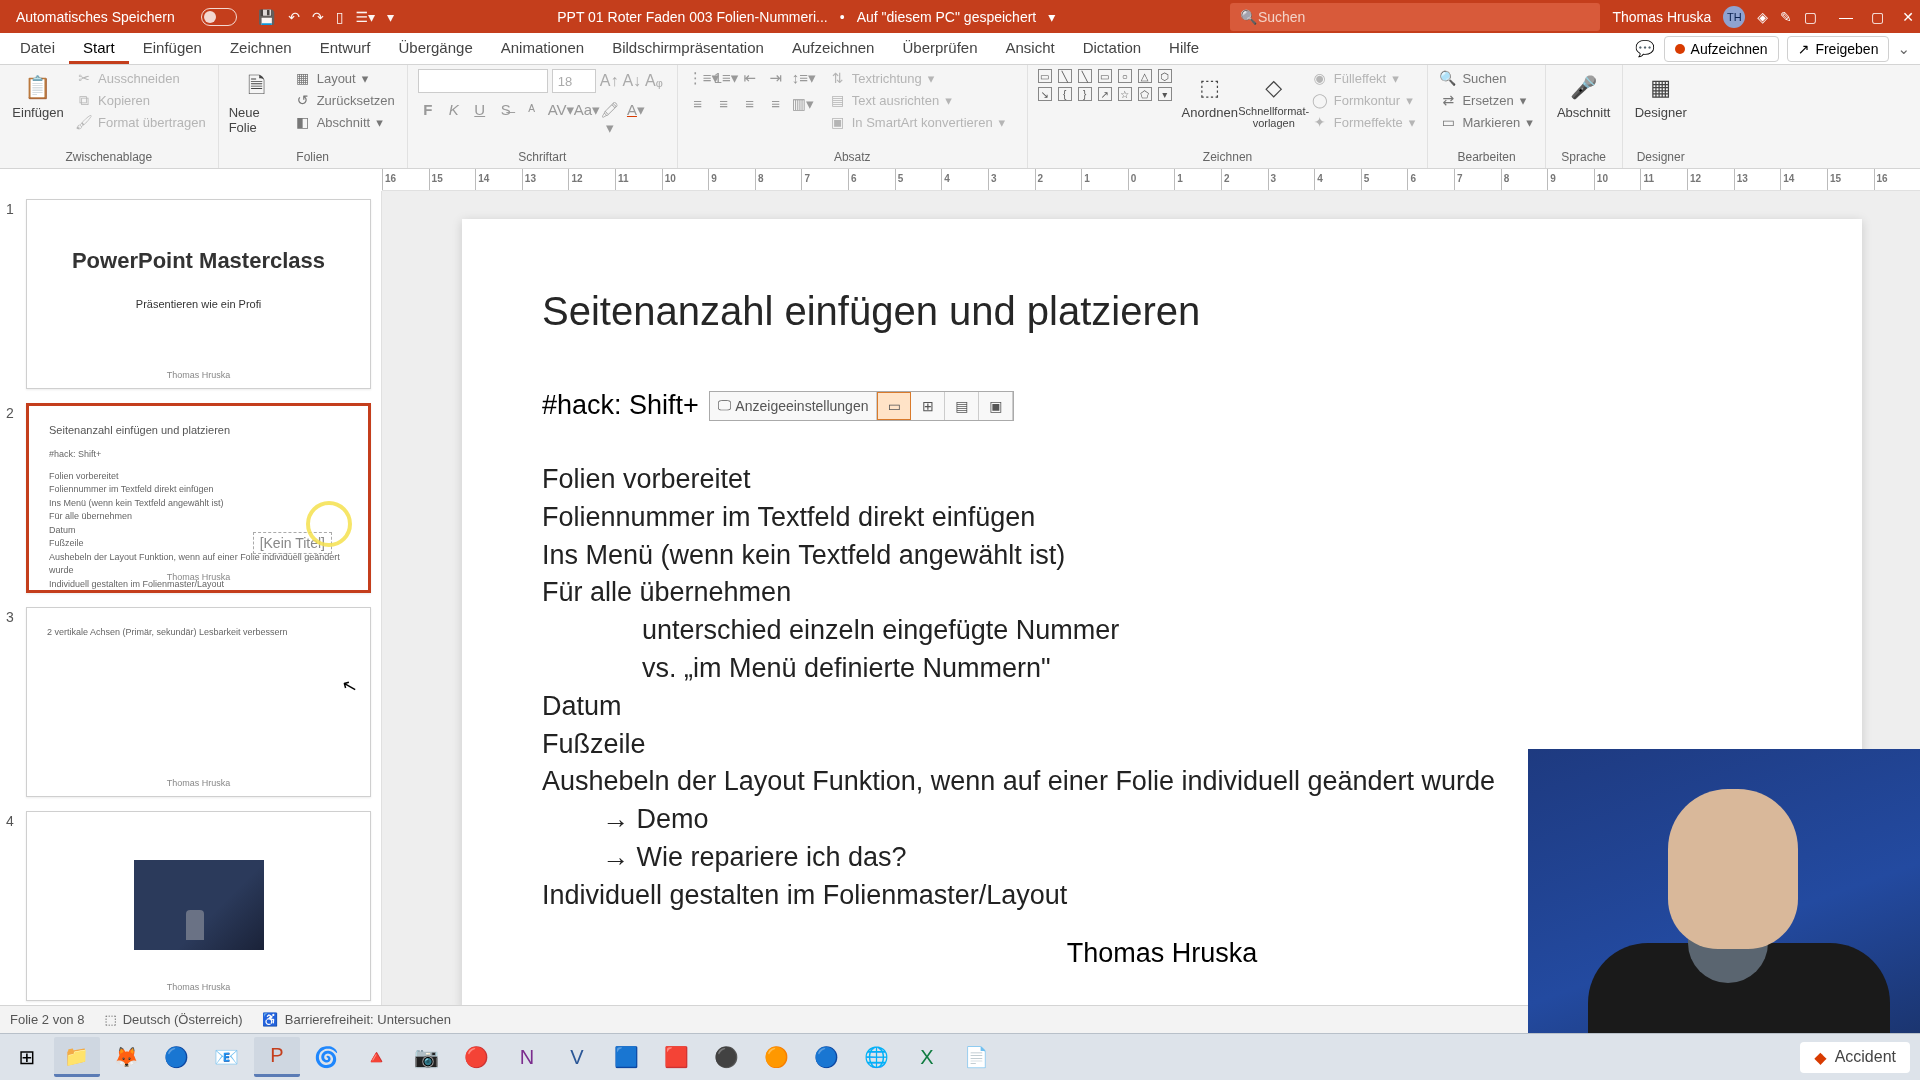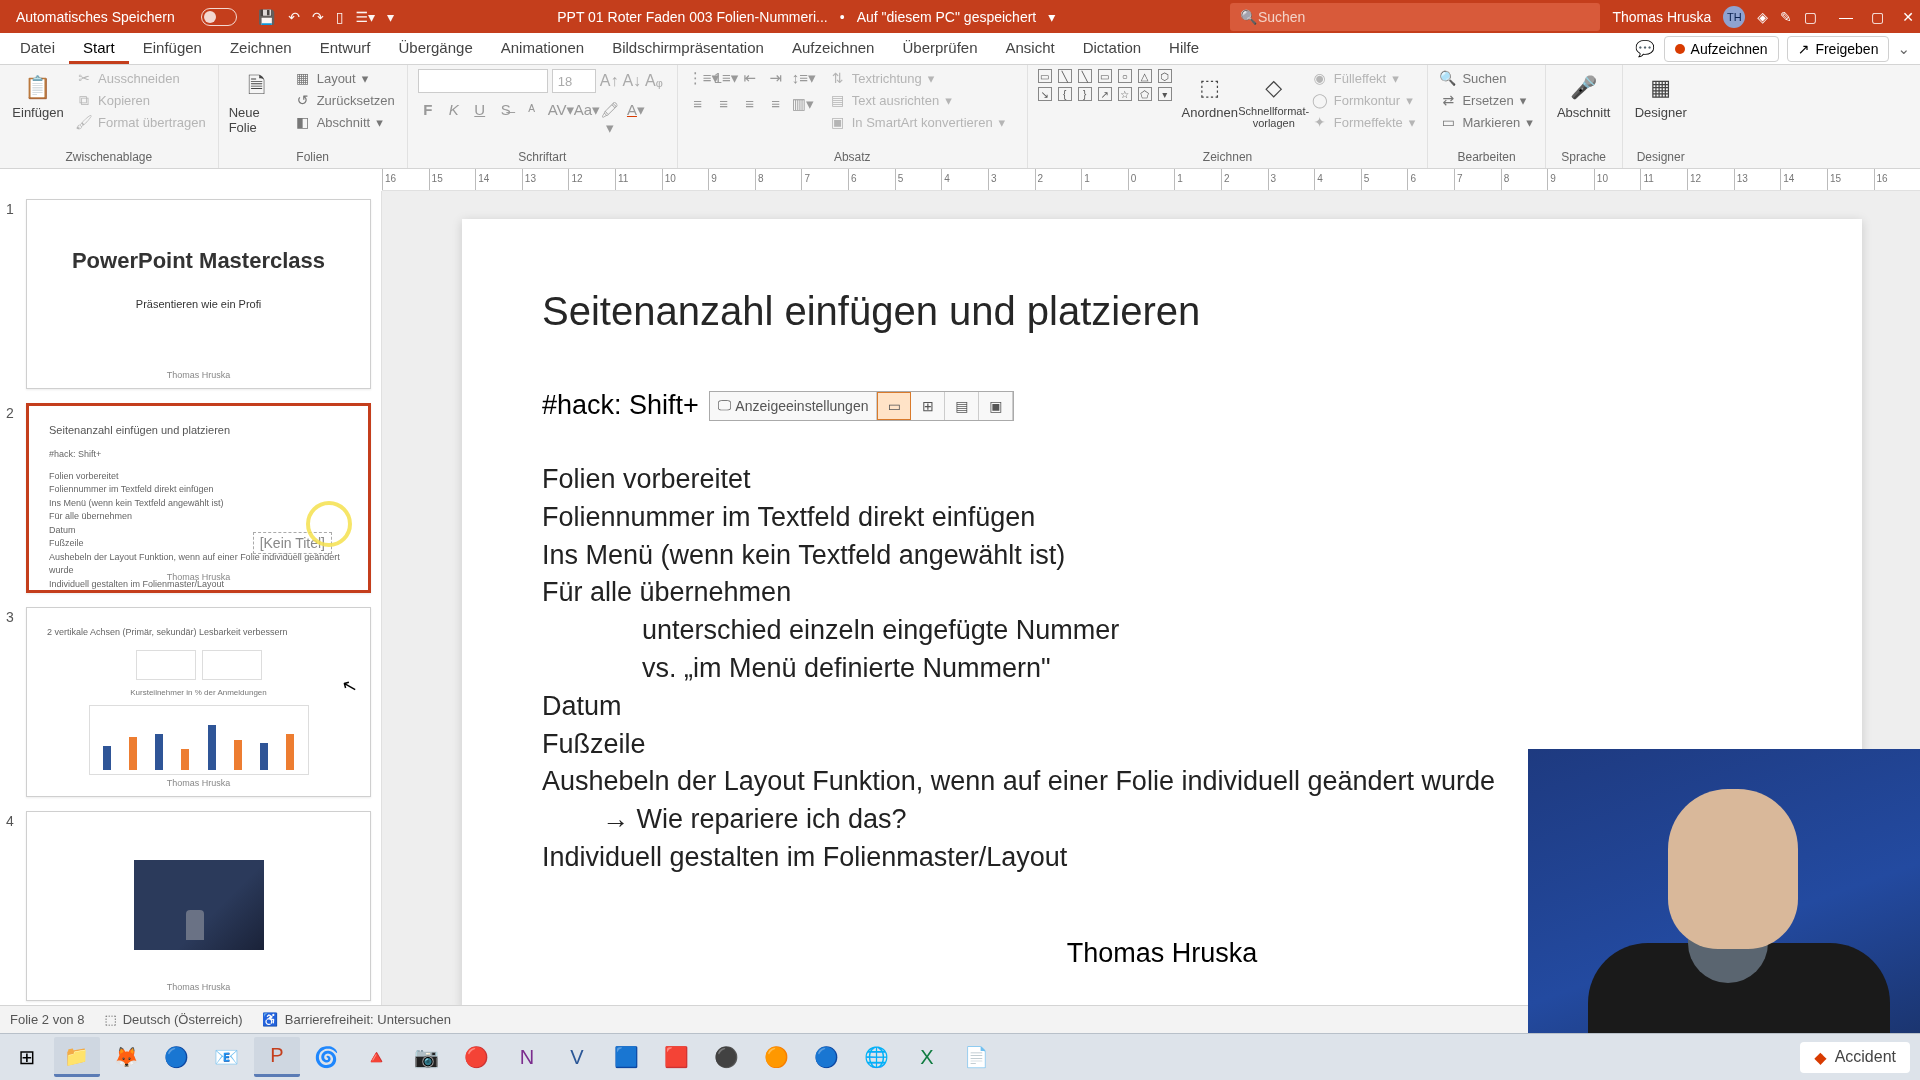--- a/index.html
+++ b/index.html
@@ -45,21 +45,21 @@
 .font-sel input { border: 1px solid #ccc; background: #fff; font-size: 13px; padding: 2px 5px; height: 24px; color: #aaa; }
 .btnrow { display: flex; gap: 6px; color: #999; font-size: 15px; }
 .btnrow span { width: 20px; text-align: center; cursor: pointer; }
 .shapes-grid { display: grid; grid-template-columns: repeat(7, 16px); gap: 4px; }
 .shapes-grid span { width: 14px; height: 14px; border: 1px solid #888; font-size: 10px; display: flex; align-items: center; justify-content: center; color: #555; }
 
 
 .ruler-h { height: 22px; background: #fff; border-bottom: 1px solid #e0e0e0; margin-left: 382px; position: relative; font-size: 10px; color: #777; }
 .ruler-h .ticks { position: absolute; inset: 0; display: flex; }
 .ruler-h .tick { flex: 1; border-left: 1px solid #bbb; position: relative; }
-.ruler-h .tick span { position: absolute; left: 2px; top: 4px; }
+.ruler-h .tick span { position: absolute; left: 2px; top: 4px; font-weight: bold; }
 .ruler-v { width: 22px; background: #fff; border-right: 1px solid #e0e0e0; position: absolute; left: 382px; top: 0; bottom: 0; font-size: 10px; color: #777; display: flex; flex-direction: column; }
 .ruler-v .tick { flex: 1; border-top: 1px solid #bbb; position: relative; }
 .ruler-v .tick span { position: absolute; top: 2px; left: 5px; }
 
 
 .workspace { display: flex; height: calc(100% - 33px - 32px - 104px - 22px - 28px - 47px); position: relative; }
 .thumbs { width: 382px; background: #fff; border-right: 1px solid #e0e0e0; overflow-y: auto; padding: 8px 10px 8px 6px; }
 .thumb-wrap { display: flex; gap: 6px; margin-bottom: 14px; }
 .thumb-num { width: 14px; font-size: 14px; color: #555; padding-top: 2px; }
 .thumb { flex: 1; height: 190px; border: 1px solid #cfcfcf; background: #fff; position: relative; box-shadow: 0 1px 2px rgba(0,0,0,.08); padding: 18px 20px; font-size: 10px; color: #333; }
@@ -464,37 +464,20 @@
         <div class="thumb2-line">Aushebeln der Layout Funktion, wenn auf einer Folie individuell geändert wurde</div>
         <div class="thumb2-line">Individuell gestalten im Folienmaster/Layout</div>
         <div class="kein-titel">[Kein Titel]</div>
         <div class="tauthor">Thomas Hruska</div>
       </div>
     </div>
     <div class="thumb-wrap">
       <div class="thumb-num">3</div>
       <div class="thumb thumb3">
         <div class="thumb2-line">2 vertikale Achsen (Primär, sekundär) Lesbarkeit verbessern</div>
-        <div class="charts">
-          <div style="display:flex;gap:6px">
-              <div style="width:60px;height:30px;border:1px solid #ddd"></div>
-              <div style="width:60px;height:30px;border:1px solid #ddd"></div>
-            </div>
-          <div>Kursteilnehmer in % der Anmeldungen</div>
-          <div class="mini-chart">
-            <div class="bar" style="height:40%"></div>
-              <div class="bar o" style="height:55%"></div>
-            <div class="bar" style="height:60%"></div>
-              <div class="bar o" style="height:35%"></div>
-            <div class="bar" style="height:75%"></div>
-              <div class="bar o" style="height:50%"></div>
-            <div class="bar" style="height:45%"></div>
-              <div class="bar o" style="height:60%"></div>
-          </div>
-        </div>
         <div class="tauthor">Thomas Hruska</div>
       </div>
     </div>
     <div class="thumb-wrap">
       <div class="thumb-num">4</div>
       <div class="thumb thumb4">
         <div class="photo"></div>
         <div class="tauthor">Thomas Hruska</div>
       </div>
     </div>
@@ -579,20 +562,21 @@
       <div class="body">
         <div>Folien vorbereitet</div>
         <div>Foliennummer im Textfeld direkt einfügen</div>
         <div>Ins Menü (wenn kein Textfeld angewählt ist)</div>
         <div>Für alle übernehmen</div>
         <div class="indent1">unterschied  einzeln eingefügte Nummer</div>
         <div class="indent1">vs. „im Menü definierte Nummern"</div>
         <div>Datum</div>
         <div>Fußzeile</div>
         <div>Aushebeln der Layout Funktion, wenn auf einer Folie individuell geändert wurde</div>
+        <div class="indent2">→  Demo</div>
         <div class="indent2">→  Wie repariere ich das?</div>
         <div>Individuell gestalten im Folienmaster/Layout</div>
       </div>
       <div class="footer-author">Thomas Hruska</div>
     </div>
   </div>
 
   <div class="hilite"></div>
   <div class="cursor">↖</div>
 </div>

